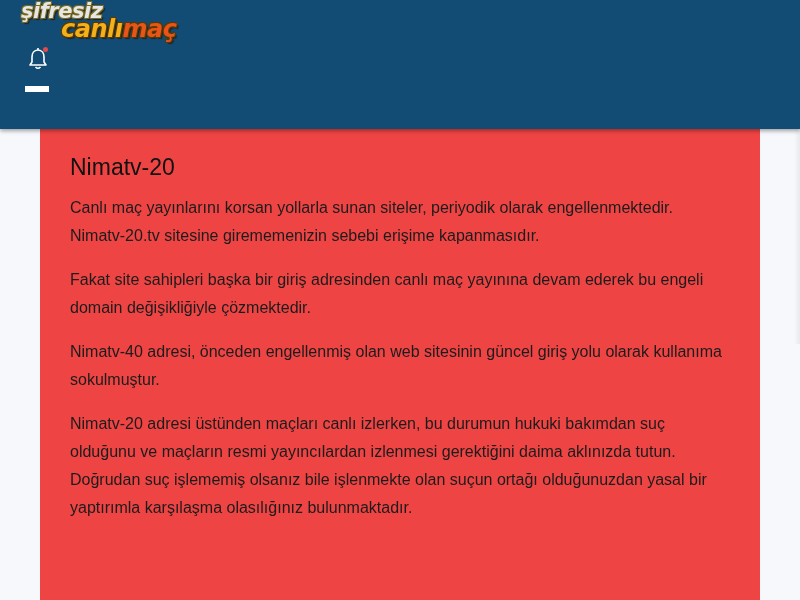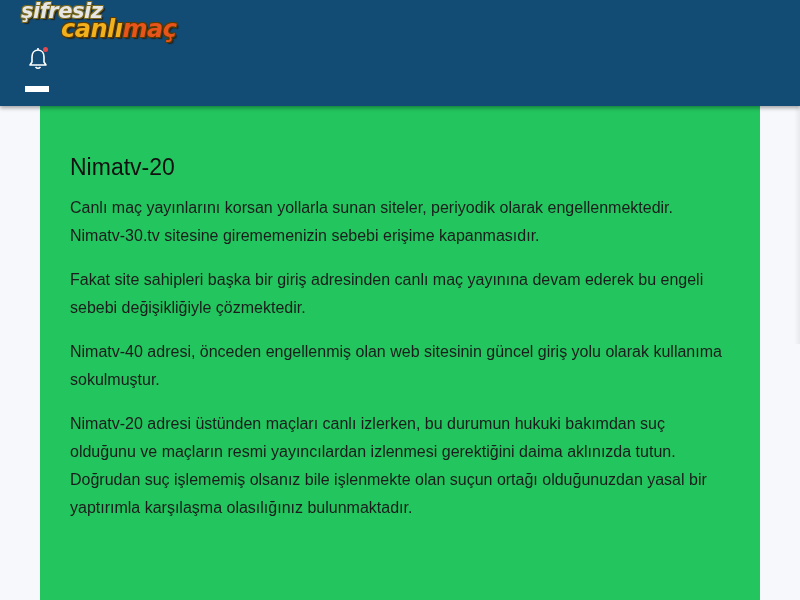--- a/index.html
+++ b/index.html
@@ -4,21 +4,21 @@
   <style>
     * { box-sizing: border-box; margin: 0; padding: 0; }
     html, body { width: 800px; height: 600px; overflow: hidden; }
     body {
       background: #f6f8fb;
       font-family: "Liberation Sans", sans-serif;
       color: #1a1a1a;
       position: relative;
     }
     .header {
-      position: absolute; left: 0; top: 0; width: 800px; height: 106px;
+      position: absolute; left: 0; top: 0; width: 800px; height: 129px;
       background: #124b73;
       box-shadow: 0 2px 4px rgba(0,0,0,0.35);
       z-index: 2;
       padding-left: 16px;
     }
     .logo {
       position: absolute; left: 19px; top: 0; width: 146px; height: 40px;
       font-family: "DejaVu Sans", sans-serif; font-weight: bold; font-style: italic;
       line-height: 1;
     }
@@ -39,21 +39,21 @@
     .bell .dot {
       position: absolute; right: 1px; top: 0; width: 5px; height: 5px; border-radius: 50%;
       background: #e5484d;
     }
     .hamburger {
       position: absolute; left: 25px; top: 86px; width: 24px; height: 6px;
       background: #ffffff; cursor: pointer;
     }
     .card {
       position: absolute; left: 40px; top: 106px; width: 720px; height: 494px;
-      background: #22c55e;
+      background: #ef4444;
       padding: 46px 30px 0 30px;
     }
     .title {
       font-size: 23px; font-weight: normal; color: #111; line-height: 30px;
       margin-bottom: 12px;
     }
     .para {
       font-size: 16px; line-height: 28px; color: #1c1c1c;
       margin-bottom: 16px;
       width: 660px;
@@ -79,19 +79,19 @@
       <path d="M8.5 20 Q11 22.5 13.5 20" fill="none" stroke="#ffffff" stroke-width="1.6"></path>
     </svg>
     <span class="dot"></span>
   </div>
 
   <div class="hamburger"></div>
 </header>
 
 <main class="card">
   <h1 class="title">Nimatv-20</h1>
-  <p class="para">Canlı maç yayınlarını korsan yollarla sunan siteler, periyodik olarak engellenmektedir. Nimatv-30.tv sitesine girememenizin sebebi erişime kapanmasıdır.</p>
-  <p class="para">Fakat site sahipleri başka bir giriş adresinden canlı maç yayınına devam ederek bu engeli sebebi değişikliğiyle çözmektedir.</p>
+  <p class="para">Canlı maç yayınlarını korsan yollarla sunan siteler, periyodik olarak engellenmektedir. Nimatv-20.tv sitesine girememenizin sebebi erişime kapanmasıdır.</p>
+  <p class="para">Fakat site sahipleri başka bir giriş adresinden canlı maç yayınına devam ederek bu engeli domain değişikliğiyle çözmektedir.</p>
   <p class="para">Nimatv-40 adresi, önceden engellenmiş olan web sitesinin güncel giriş yolu olarak kullanıma sokulmuştur.</p>
   <p class="para">Nimatv-20 adresi üstünden maçları canlı izlerken, bu durumun hukuki bakımdan suç olduğunu ve maçların resmi yayıncılardan izlenmesi gerektiğini daima aklınızda tutun. Doğrudan suç işlememiş olsanız bile işlenmekte olan suçun ortağı olduğunuzdan yasal bir yaptırımla karşılaşma olasılığınız bulunmaktadır.</p>
 </main>
 
 <div class="side-shadow"></div>
 
 </body></html>

